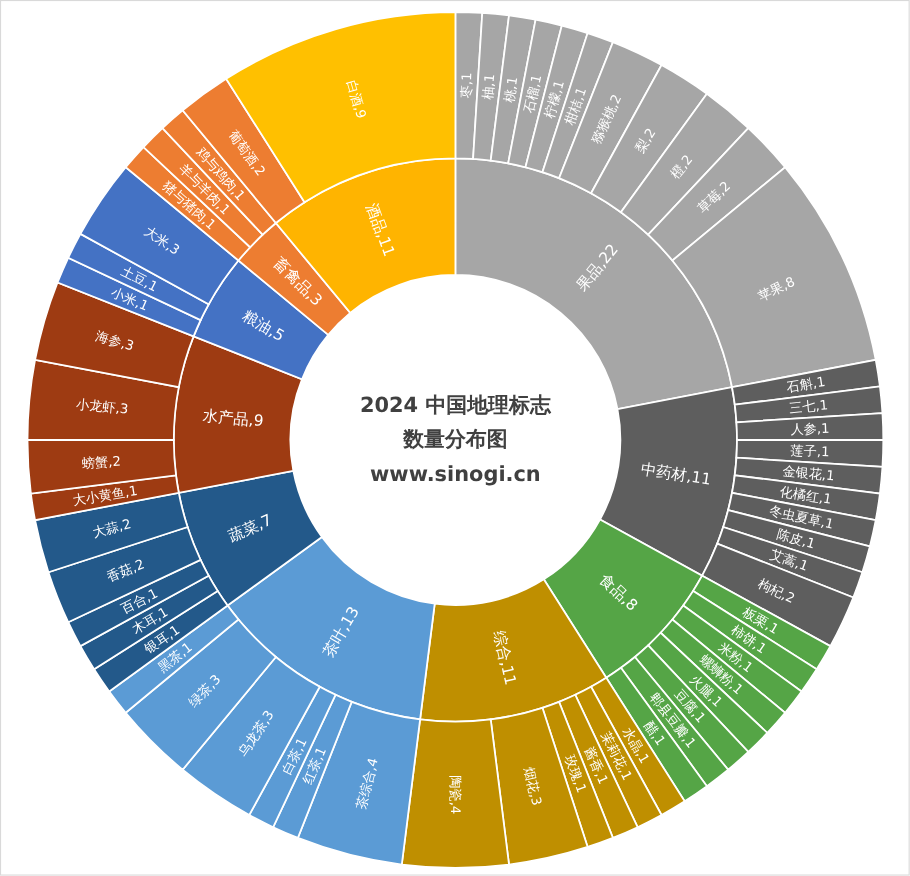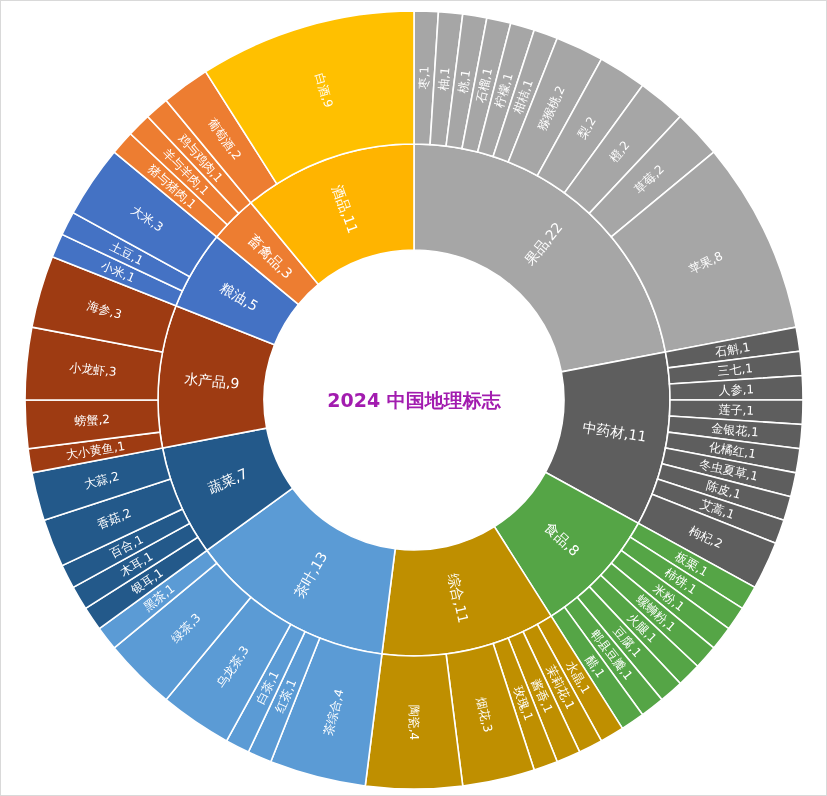--- a/index.html
+++ b/index.html
@@ -147,16 +147,18 @@
       <text transform="translate(125.65,252.59) rotate(27.00)" fill="#ffffff" font-size="12" text-anchor="middle" dominant-baseline="central">土豆,1</text>
       <text transform="translate(146.27,217.73) rotate(34.20)" fill="#ffffff" font-size="12" text-anchor="middle" dominant-baseline="central">大米,3</text>
       <text transform="translate(269.46,255.46) rotate(45.00)" fill="#ffffff" font-size="14" text-anchor="middle" dominant-baseline="central">畜禽品,3</text>
       <text transform="translate(171.09,185.73) rotate(41.40)" fill="#ffffff" font-size="12" text-anchor="middle" dominant-baseline="central">猪与猪肉,1</text>
       <text transform="translate(184.96,170.96) rotate(45.00)" fill="#ffffff" font-size="12" text-anchor="middle" dominant-baseline="central">羊与羊肉,1</text>
       <text transform="translate(199.73,157.09) rotate(48.60)" fill="#ffffff" font-size="12" text-anchor="middle" dominant-baseline="central">鸡与鸡肉,1</text>
       <text transform="translate(344.24,208.00) rotate(70.20)" fill="#ffffff" font-size="14" text-anchor="middle" dominant-baseline="central">酒品,11</text>
       <text transform="translate(223.44,138.09) rotate(54.00)" fill="#ffffff" font-size="12" text-anchor="middle" dominant-baseline="central">葡萄酒,2</text>
       <text transform="translate(323.03,89.31) rotate(73.80)" fill="#ffffff" font-size="12" text-anchor="middle" dominant-baseline="central">白酒,9</text>
     </svg>
-  <div class="center-text" style="color: #a21caf;">
+  <div class="center-text" style="color: #404040;">
     <div>2024 中国地理标志</div>
+    <div>数量分布图</div>
+    <div>www.sinogi.cn</div>
   </div>
 </div>
 
 </body></html>

